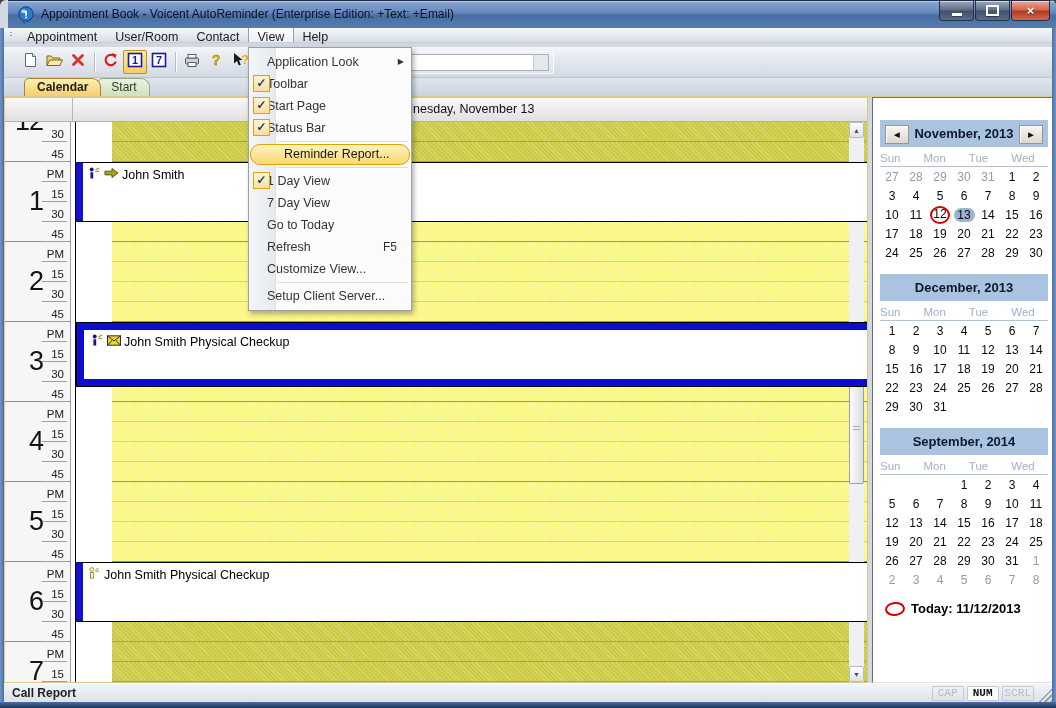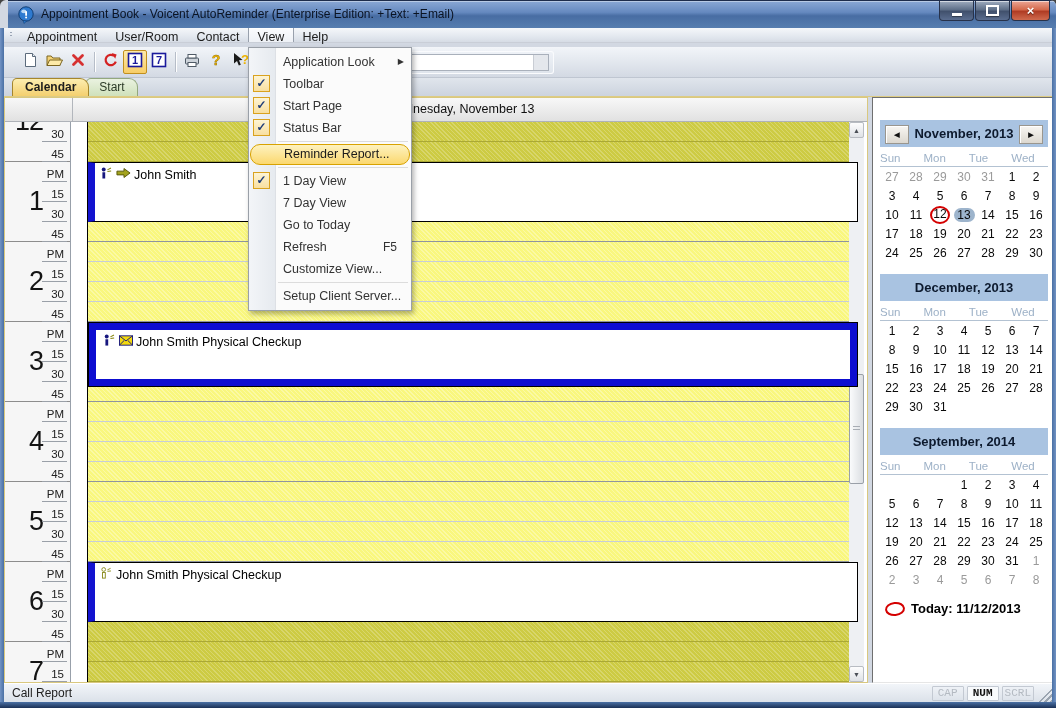--- a/index.html
+++ b/index.html
@@ -42,41 +42,41 @@
   .tb-btn.pressed{background:linear-gradient(#fdeaa9,#f7cd67);border:1px solid #c18f1e;border-radius:2px;}
   .tb-sep{width:1px;height:20px;background:#b6bdc8;box-shadow:1px 0 0 #fff;margin:0 4px;}
   .tb-field-wrap{position:absolute;left:392px;top:4px;width:158px;height:23px;border-radius:3px;
     background:linear-gradient(#eff2f7,#dee4ec);box-shadow:inset 0 0 0 1px #fafbfd;}
   .tb-combo{position:absolute;left:5px;top:3px;right:5px;height:17px;background:#fff;
     border:1px solid #a9b0bb;box-sizing:border-box;display:flex;font-size:12px;}
   .tb-combo-btn{margin-left:auto;width:14px;background:#e4e7ec;border-left:1px solid #c9cdd4;}
 
   
   .tabstrip{position:absolute;left:4px;right:4px;top:78px;height:18px;
-    background:linear-gradient(#e0e5ec,#ccd3de);display:flex;align-items:flex-end;padding-left:8px;box-sizing:border-box;}
+    background:linear-gradient(#e0e5ec,#ccd3de);display:flex;align-items:flex-end;padding-left:20px;box-sizing:border-box;}
   .tab{height:18px;line-height:17px;padding:0 12px;font-size:12px;border:1px solid #a5862c;border-bottom:none;
     border-radius:5px 9px 0 0;margin-right:-3px;position:relative;box-sizing:border-box;}
   .tab.active{background:linear-gradient(#fdeeb0,#f3cf6f);z-index:2;color:#1d1d1d;font-weight:bold;}
   .tab.inactive{background:linear-gradient(#eaf2e0,#cfe1bb);color:#2d3b28;z-index:1;border-color:#93a87e;}
 
   
   .content{position:absolute;left:4px;right:4px;top:96px;height:587px;background:#d2d8e2;border-top:1px solid #ddcb83;box-sizing:border-box;}
   .cal-panel{position:absolute;left:0;top:0;width:864px;height:586px;background:#fff;border:1px solid #d9c87f;box-sizing:border-box;}
   .dv-header{position:absolute;left:0;right:0;top:0;height:23px;background:linear-gradient(#f8f8f8,#e1e1e1);border-bottom:1px solid #aeb2b8;}
   .dv-header-gutter{position:absolute;left:0;top:0;bottom:0;width:67px;border-right:1px solid #b2b6bc;}
   .dv-date{position:absolute;left:71px;width:770px;text-align:center;line-height:22px;font-size:12.5px;color:#101010;}
   .dv-body{position:absolute;left:0;top:24px;right:0;bottom:0;overflow:hidden;}
   .gutter{position:absolute;left:0;top:0;width:66px;bottom:0;background:#f6f6f6;border-right:1px solid #98a0aa;box-sizing:border-box;}
   .g-hour{position:relative;border-bottom:1px solid #8d8d8d;box-sizing:border-box;}
   .g-hour-num{position:absolute;left:0;width:38px;text-align:right;font-size:27px;color:#141414;top:50%;transform:translateY(-52%);letter-spacing:-1px;}
   .g-hour.partial .g-hour-num{top:0;}
   .g-slot{height:20px;position:relative;box-sizing:border-box;}
   .g-slot-label{position:absolute;right:6px;bottom:2px;font-size:11.5px;color:#202020;}
   .g-slot::after{content:"";position:absolute;right:3px;bottom:0;width:25px;border-bottom:1px solid #9aa0a8;}
-  .day-area{position:absolute;left:82px;top:0;width:770px;bottom:0;border-left:1px solid #000;border-right:2px solid #0f766e;}
+  .day-area{position:absolute;left:70px;top:0;width:770px;bottom:0;border-left:1px solid #000;border-right:2px solid #0f766e;padding-left:36px;}
   .d-slot{height:20px;box-sizing:border-box;border-bottom:1px solid #c6cdd8;background:#f9f77e;
     background-image:repeating-linear-gradient(45deg,rgba(255,255,255,.30) 0 1px,transparent 1px 3px);}
   .d-slot.hour-end{border-bottom-color:#8e949e;}
   .d-slot.off{background:#cdcb43;background-image:repeating-linear-gradient(45deg,rgba(255,255,255,.22) 0 1px,transparent 1px 3px);border-bottom-color:#aaa835;}
   .event{position:absolute;left:0;right:0;box-sizing:border-box;background:#fff;border:1px solid #000;
     border-left:7px solid #1313cf;z-index:2;padding:3px 2px 0 5px;overflow:hidden;}
   .event.selected{border-left:1px solid #000;box-shadow:inset 0 0 0 7px #0d0dd0;padding:10px 2px 0 14px;}
   .ev-line{display:flex;align-items:center;gap:3px;font-size:12.5px;color:#000;}
   .scrollbar{position:absolute;left:844px;top:0;width:15px;bottom:0;background:#eef0f3;}
   .sb-btn{position:absolute;left:0;right:0;height:16px;background:linear-gradient(#fdfdfd,#dfe2e6);
@@ -104,35 +104,35 @@
     font-size:12px;color:#0a0a0a;}
   .mc-cell.m{color:#9a9a9a;}
   .mc-today-ring{display:inline-block;min-width:16px;height:14px;line-height:12px;border:2px solid #d40000;border-radius:50%;}
   .mc-sel{display:inline-block;min-width:17px;height:14px;line-height:14px;background:#9db4cc;border-radius:7px;padding:0 2px;}
   .side-footer{display:flex;align-items:center;gap:6px;margin:12px 0 0 12px;font-size:13px;font-weight:bold;color:#000;}
   .today-ellipse{width:16px;height:10px;border:2px solid #d40000;border-radius:50%;transform:rotate(-6deg);}
 
   
   .statusbar{position:absolute;left:4px;right:4px;top:683px;height:19px;
     background:linear-gradient(#f2f5f9,#dbe1e9);border-top:1px solid #fff;box-sizing:border-box;}
-  .sb-text{position:absolute;left:8px;line-height:18px;font-size:12px;color:#222;}
+  .sb-text{position:absolute;left:8px;line-height:18px;font-size:12px;color:#222;font-weight:bold;}
   .sb-inds{position:absolute;right:18px;top:2px;display:flex;font-family:Liberation Mono, monospace;}
   .sb-ind{min-width:26px;text-align:center;font-size:11px;line-height:13px;border:1px solid #c3c9d2;
     margin-left:3px;color:#b4bac2;padding:0 2px;border-radius:1px;}
   .sb-ind.active{color:#111;background:#f8fafc;font-weight:bold;}
   .sb-grip{position:absolute;right:0;bottom:0;width:14px;height:14px;
     background:repeating-linear-gradient(135deg,transparent 0 2px,#9aa4b0 2px 4px);
     clip-path:polygon(100% 0,100% 100%,0 100%);}
 
   
   .dropdown{position:absolute;left:228px;top:47px;width:164px;background:#fbfbfb;border:1px solid #9aa0a8;
     box-shadow:2px 3px 5px rgba(0,0,0,.3);z-index:40;padding:3px 0;box-sizing:border-box;}
   .dd-gutter{position:absolute;left:0;top:0;bottom:0;width:26px;background:linear-gradient(90deg,#f3f5f8,#e6eaef);
     border-right:1px solid #dde0e5;}
-  .dd-item{position:relative;height:22px;line-height:22px;padding-left:34px;font-size:12.5px;color:#333;}
+  .dd-item{position:relative;height:22px;line-height:22px;padding-left:18px;font-size:12.5px;color:#333;}
   .dd-check{position:absolute;left:4px;top:2px;width:17px;height:17px;box-sizing:border-box;border:1px solid #d9a21f;
     background:linear-gradient(#fdf4d4,#f8dfa0);color:#1e3c78;font-weight:bold;font-size:12px;line-height:14px;text-align:center;}
   .dd-item.hl{margin:0 1px;height:21px;line-height:19px;border:1px solid #d8a200;border-radius:10px;
     background:linear-gradient(#fdf2c0,#fbd86f);color:#1a1a1a;padding-left:33px;box-sizing:border-box;}
   .dd-sub{position:absolute;right:7px;top:0;font-size:8px;color:#333;}
   .dd-short{position:absolute;right:14px;top:0;font-size:12px;color:#333;}
   .dd-sep{height:1px;background:#dcdcdc;margin:2px 3px 2px 29px;}
 </style>
 </head>
 <body>

